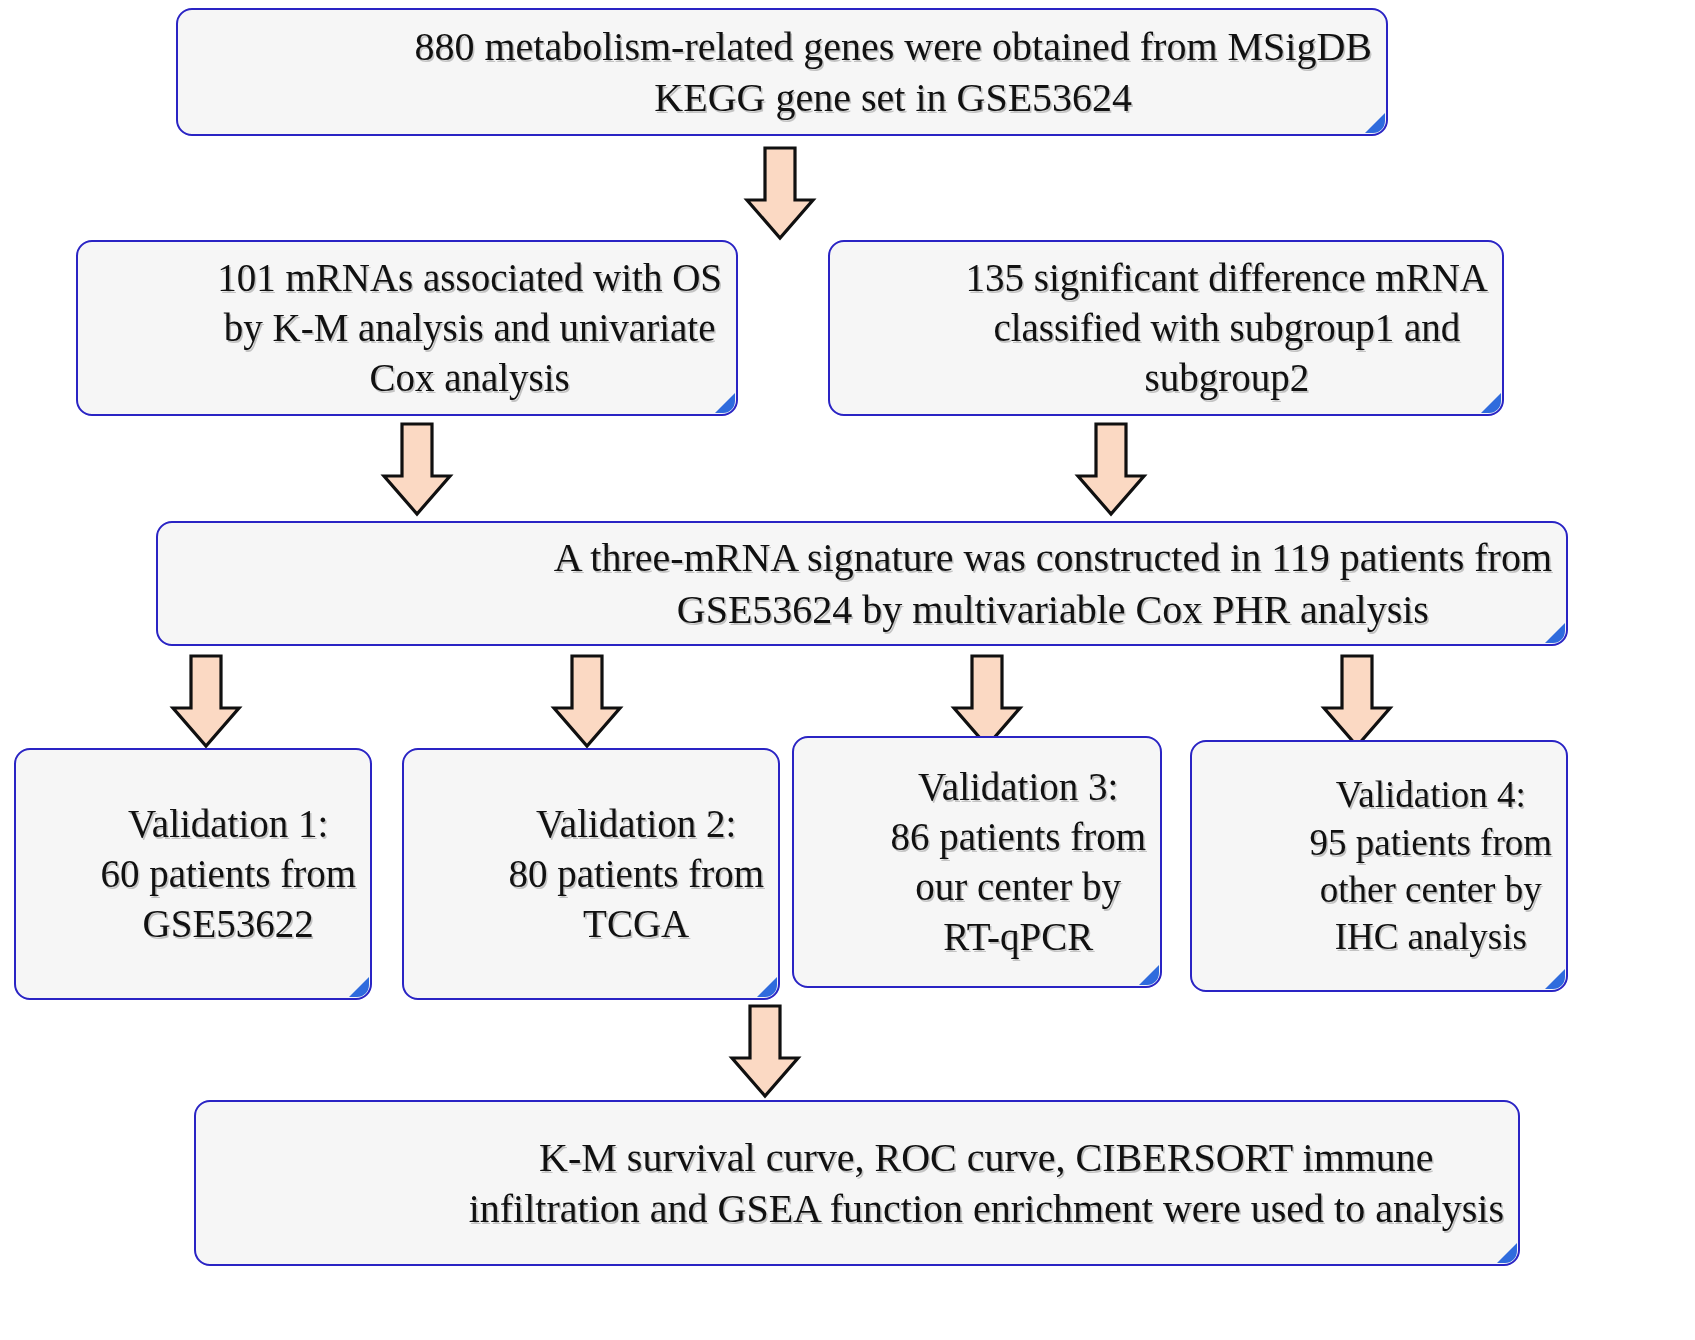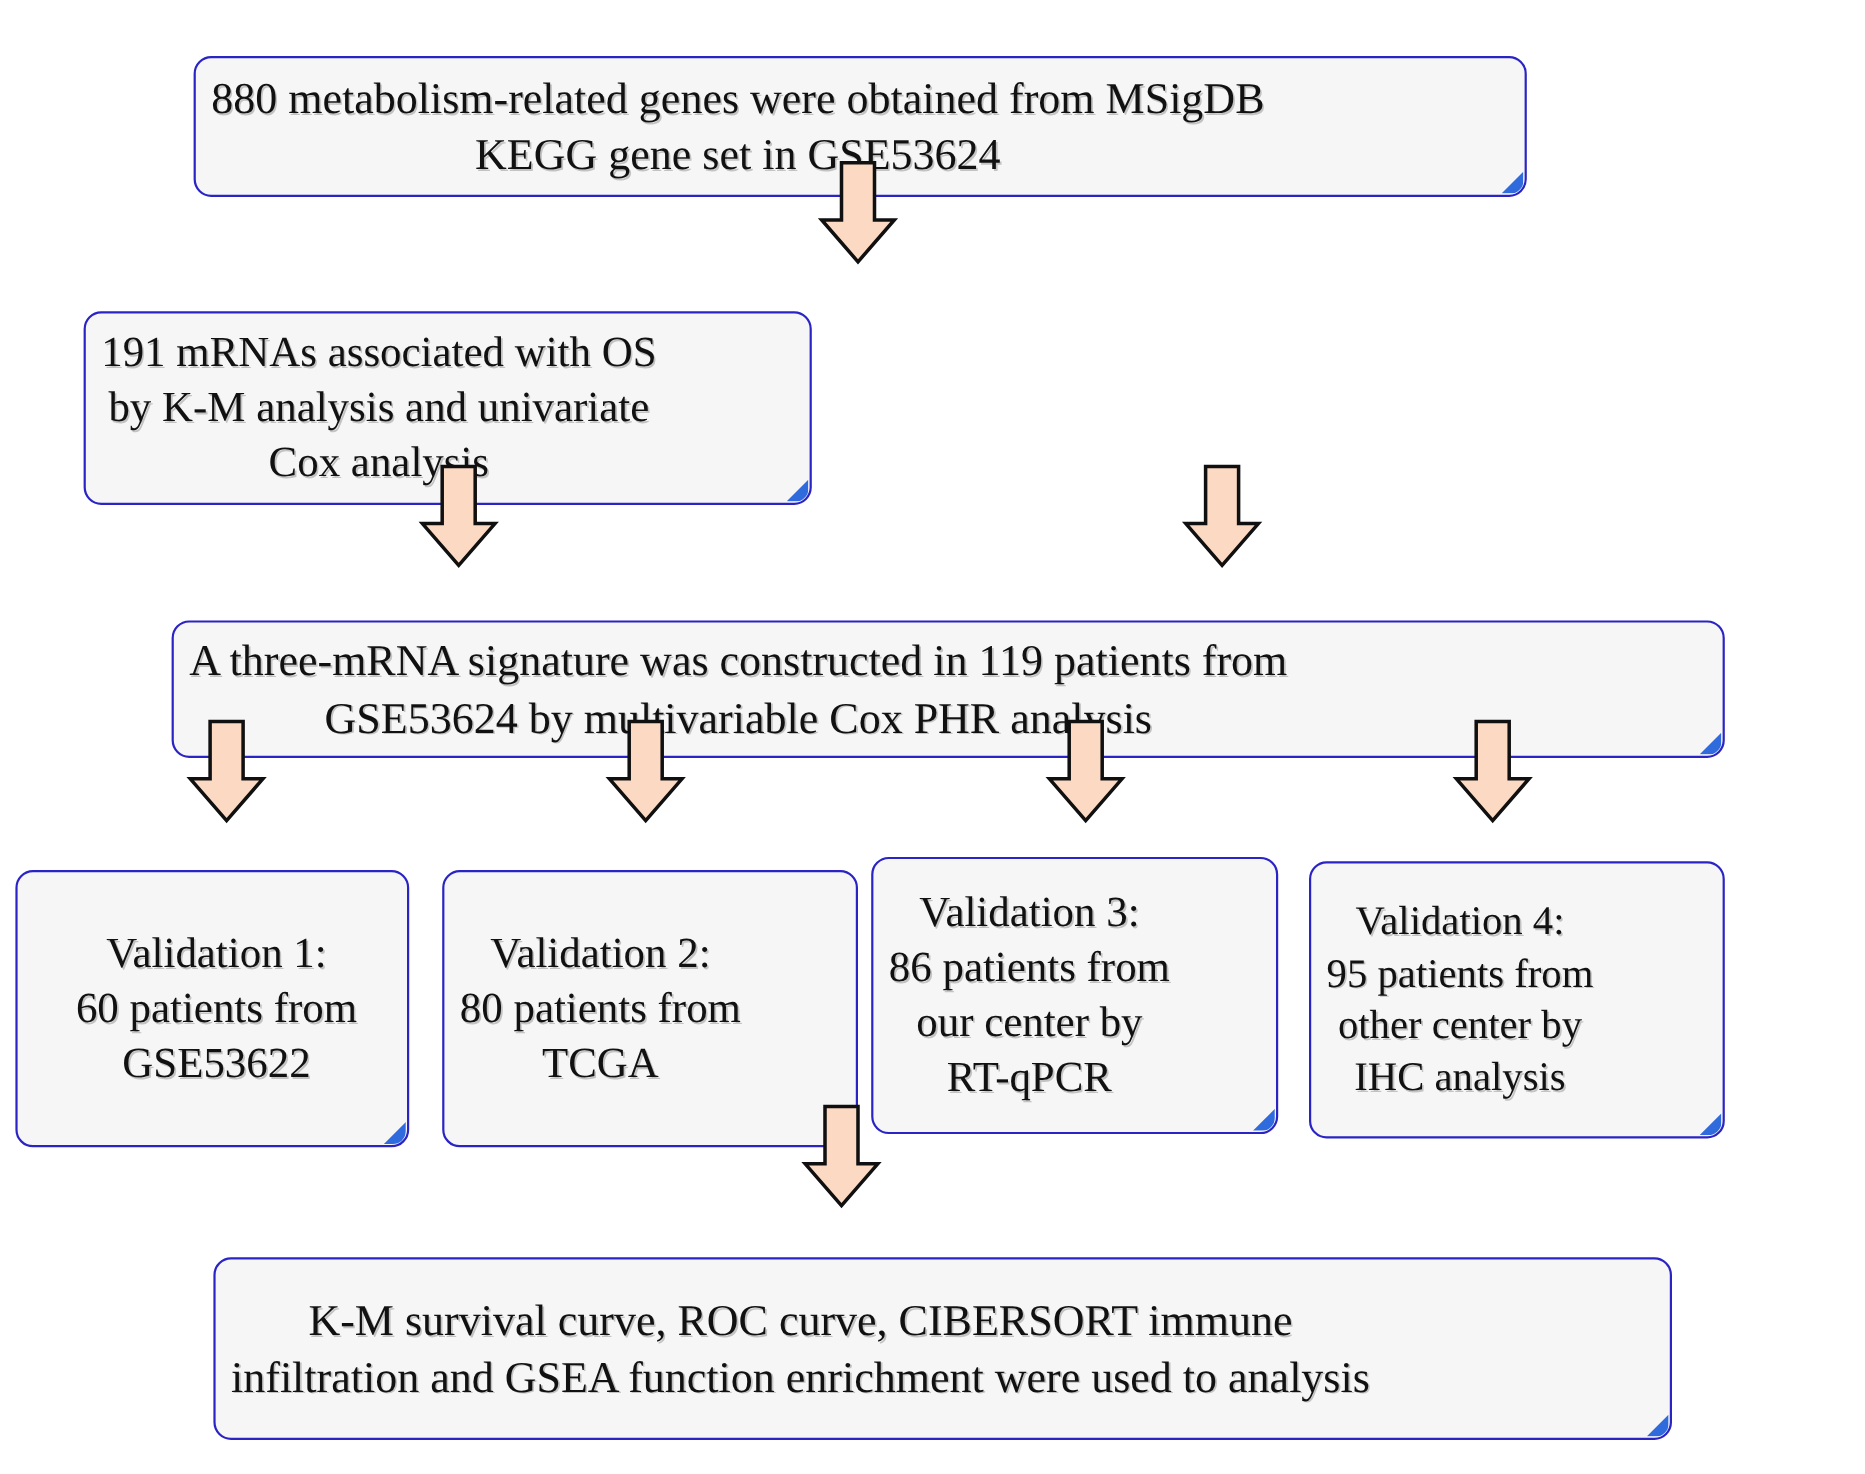--- a/index.html
+++ b/index.html
@@ -20,26 +20,25 @@
     height: 1340px;
   }
   .node {
     position: absolute;
     box-sizing: border-box;
     background: #f6f6f6;
     border: 2px solid #2a24c4;
     border-radius: 16px;
     display: flex;
     align-items: center;
-    justify-content: flex-start;
+    justify-content: flex-end;
     text-align: center;
     color: #111111;
     line-height: 1.28;
     overflow: visible;
-    margin-top: 43px;
   }
   .node .txt {
     display: block;
     padding: 0 14px;
     white-space: pre-line;
     text-shadow: 1.5px 1.5px 0 rgba(120,120,120,0.40);
   }
   
   .node::after {
     content: "";
@@ -70,25 +69,30 @@
 KEGG gene set in GSE53624</span>
   </div>
 
   <div class="arrow" style="left:745px; top:148px; width:70px; height:92px;">
     <svg viewBox="0 0 70 92" width="70" height="92" aria-hidden="true">
       <polygon points="20,0 50,0 50,52 68,52 35,90 2,52 20,52" fill="#fbd9c3" stroke="#101010" stroke-width="3.2" stroke-linejoin="miter"></polygon>
     </svg>
   </div>
 
   <div class="node" style="left:76px; top:240px; width:662px; height:176px; font-size:39px;">
-    <span class="txt">191 mRNAs associated with OS
+    <span class="txt">101 mRNAs associated with OS
 by K-M analysis and univariate
 Cox analysis</span>
   </div>
 
+  <div class="node" style="left:828px; top:240px; width:676px; height:176px; font-size:39px;">
+    <span class="txt">135 significant difference mRNA
+classified with subgroup1 and
+subgroup2</span>
+  </div>
 
   <div class="arrow" style="left:382px; top:424px; width:70px; height:92px;">
     <svg viewBox="0 0 70 92" width="70" height="92" aria-hidden="true">
       <polygon points="20,0 50,0 50,52 68,52 35,90 2,52 20,52" fill="#fbd9c3" stroke="#101010" stroke-width="3.2" stroke-linejoin="miter"></polygon>
     </svg>
   </div>
 
   <div class="arrow" style="left:1076px; top:424px; width:70px; height:92px;">
     <svg viewBox="0 0 70 92" width="70" height="92" aria-hidden="true">
       <polygon points="20,0 50,0 50,52 68,52 35,90 2,52 20,52" fill="#fbd9c3" stroke="#101010" stroke-width="3.2" stroke-linejoin="miter"></polygon>

